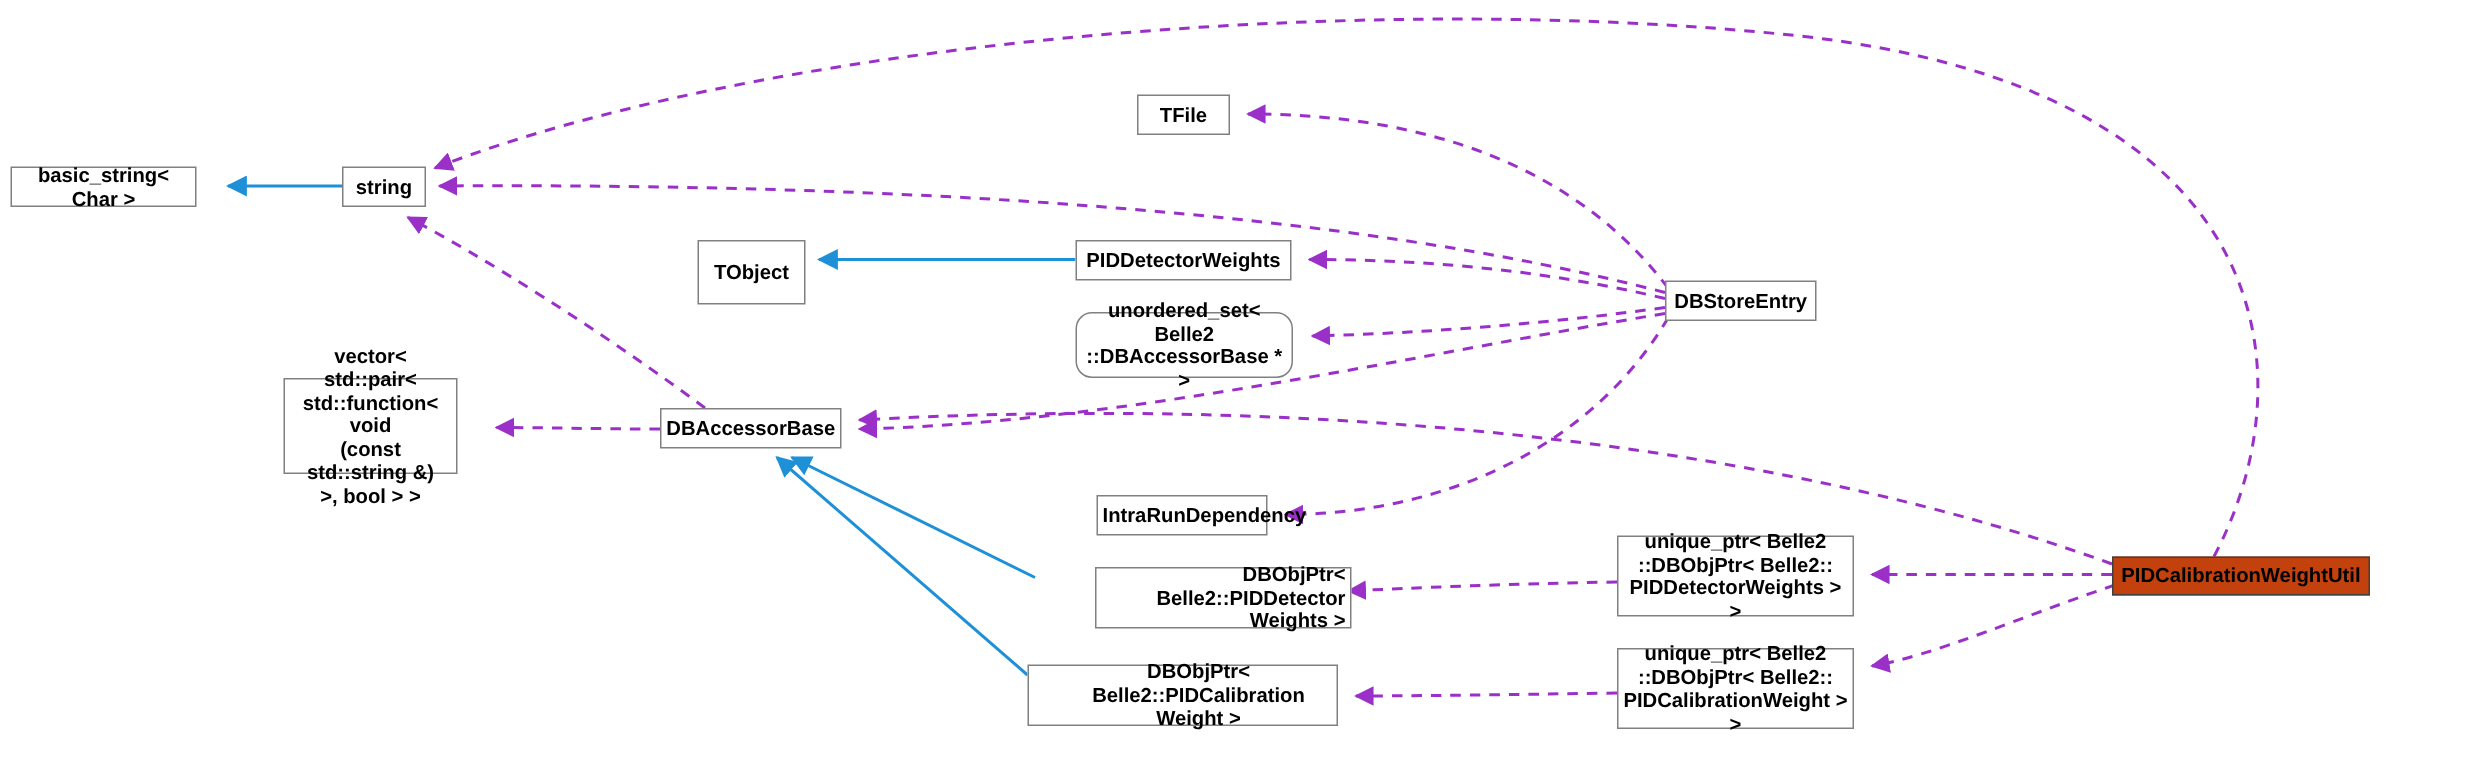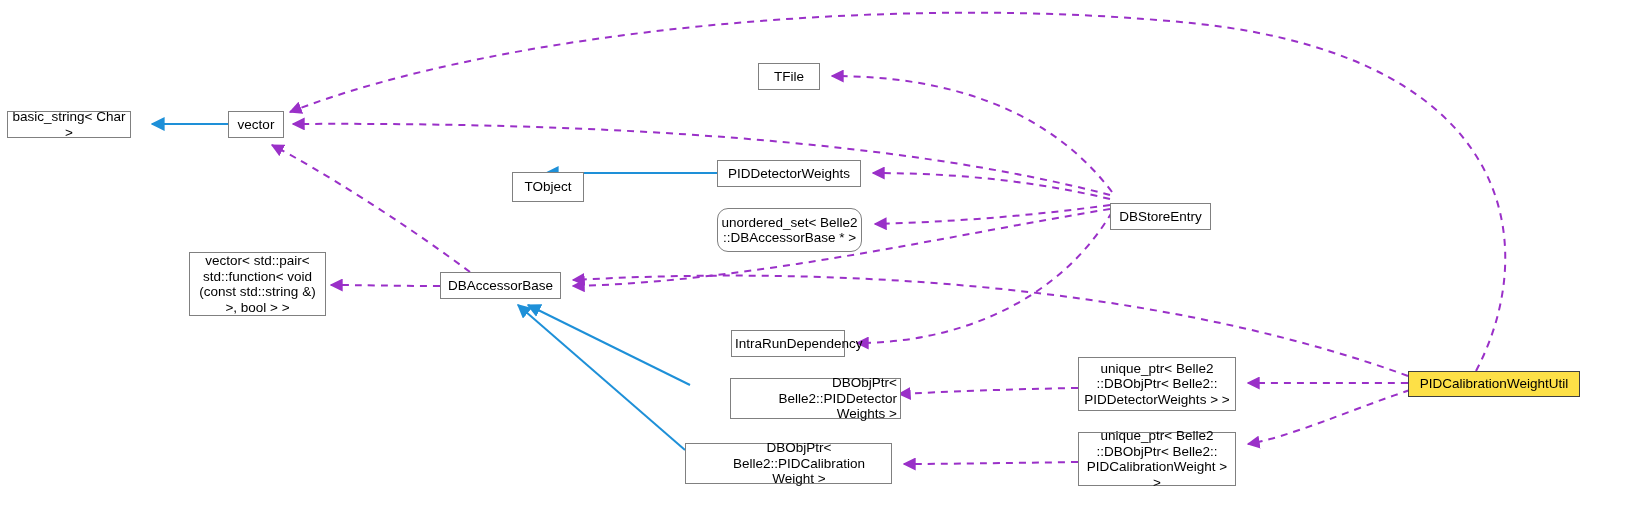--- a/index.html
+++ b/index.html
@@ -32,27 +32,28 @@
     line-height: 15.5px;
     display: flex;
     align-items: center;
     justify-content: center;
     text-align: center;
     padding: 1px 3px;
     white-space: pre-line;
     z-index: 5;
   }
   .node.current {
-    background: #fde047;
+    background: #c2410c;
     border: 1px solid #404040;
   }
   .node-label {
     display: block;
     width: 100%;
     white-space: pre-line;
+    font-weight: bold;
   }
 </style>
 </head>
 <body>
 
 <div id="diagram-root" style="width: 1645px; height: 514px; background: rgb(255, 255, 255);">
   <svg id="edges" viewBox="0 0 1645 514" xmlns="http://www.w3.org/2000/svg" width="1645" height="514">
     <defs>
       <marker id="arrow-inherit" viewBox="0 0 10 10" refX="9" refY="5" markerWidth="7" markerHeight="7" orient="auto-start-reverse">
         <path d="M 0 0 L 10 5 L 0 10 z" fill="#1e90d8"></path>
@@ -77,33 +78,33 @@
         <path d="M 1408,383 C 1340,383 1290,383 1248,383" fill="none" stroke="#9a30c8" stroke-width="2" stroke-dasharray="7,6" marker-end="url(#arrow-usage)"></path>
         <path d="M 1410,390 C 1350,410 1290,437 1248,444" fill="none" stroke="#9a30c8" stroke-width="2" stroke-dasharray="7,6" marker-end="url(#arrow-usage)"></path>
         <path d="M 1476,371 C 1540,250 1520,60 1200,24 C 900,-8 500,30 290,112" fill="none" stroke="#9a30c8" stroke-width="2" stroke-dasharray="7,6" marker-end="url(#arrow-usage)"></path>
         <path d="M 1408,376 C 1200,300 900,262 573,280" fill="none" stroke="#9a30c8" stroke-width="2" stroke-dasharray="7,6" marker-end="url(#arrow-usage)"></path>
         <path d="M 440,286 C 400,286 360,285 331,285" fill="none" stroke="#9a30c8" stroke-width="2" stroke-dasharray="7,6" marker-end="url(#arrow-usage)"></path>
         <path d="M 470,272 C 400,220 320,170 272,145" fill="none" stroke="#9a30c8" stroke-width="2" stroke-dasharray="7,6" marker-end="url(#arrow-usage)"></path>
       </g>
   </svg>
   <div id="node-layer">
       <div class="node" style="left: 7px; top: 111px; width: 124px; height: 27px;"><span class="node-label">basic_string&lt; Char &gt;</span></div>
-      <div class="node" style="left: 228px; top: 111px; width: 56px; height: 27px;"><span class="node-label">vector</span></div>
+      <div class="node" style="left: 228px; top: 111px; width: 56px; height: 27px;"><span class="node-label">string</span></div>
       <div class="node" style="left: 758px; top: 63px; width: 62px; height: 27px;"><span class="node-label">TFile</span></div>
-      <div class="node" style="left: 465px; top: 172px; width: 72px; height: 30px; margin-left: 47px;"><span class="node-label">TObject</span></div>
+      <div class="node" style="left: 465px; top: 160px; width: 72px; height: 43px;"><span class="node-label">TObject</span></div>
       <div class="node" style="left: 717px; top: 160px; width: 144px; height: 27px;"><span class="node-label">PIDDetectorWeights</span></div>
       <div class="node" style="left: 717px; top: 208px; width: 145px; height: 44px; border-radius: 11px;"><span class="node-label">unordered_set&lt; Belle2
 ::DBAccessorBase * &gt;</span></div>
-      <div class="node" style="left: 189px; top: 252px; width: 137px; height: 64px; text-align: center;"><span class="node-label">vector&lt; std::pair&lt;
+      <div class="node" style="left: 189px; top: 252px; width: 116px; height: 64px; text-align: center;"><span class="node-label">vector&lt; std::pair&lt;
 std::function&lt; void
 (const std::string &amp;)
 &gt;, bool &gt; &gt;</span></div>
       <div class="node" style="left: 440px; top: 272px; width: 121px; height: 27px; align-items: center;"><span class="node-label">DBAccessorBase</span></div>
       <div class="node" style="left: 731px; top: 330px; width: 114px; height: 27px;"><span class="node-label">IntraRunDependency</span></div>
-      <div class="node" style="left: 1110px; top: 203px; width: 101px; height: 27px; justify-content: flex-end;"><span class="node-label">DBStoreEntry</span></div>
+      <div class="node" style="left: 1110px; top: 187px; width: 101px; height: 27px; justify-content: flex-end;"><span class="node-label">DBStoreEntry</span></div>
       <div class="node" style="left: 730px; top: 378px; width: 171px; height: 41px; text-align: right;"><span class="node-label">DBObjPtr&lt; Belle2::PIDDetector
 Weights &gt;</span></div>
       <div class="node" style="left: 685px; top: 443px; width: 207px; height: 41px; padding-left: 24px;"><span class="node-label">DBObjPtr&lt; Belle2::PIDCalibration
 Weight &gt;</span></div>
       <div class="node" style="left: 1078px; top: 357px; width: 158px; height: 54px;"><span class="node-label">unique_ptr&lt; Belle2
 ::DBObjPtr&lt; Belle2::
 PIDDetectorWeights &gt; &gt;</span></div>
       <div class="node" style="left: 1078px; top: 432px; width: 158px; height: 54px;"><span class="node-label">unique_ptr&lt; Belle2
 ::DBObjPtr&lt; Belle2::
 PIDCalibrationWeight &gt; &gt;</span></div>

